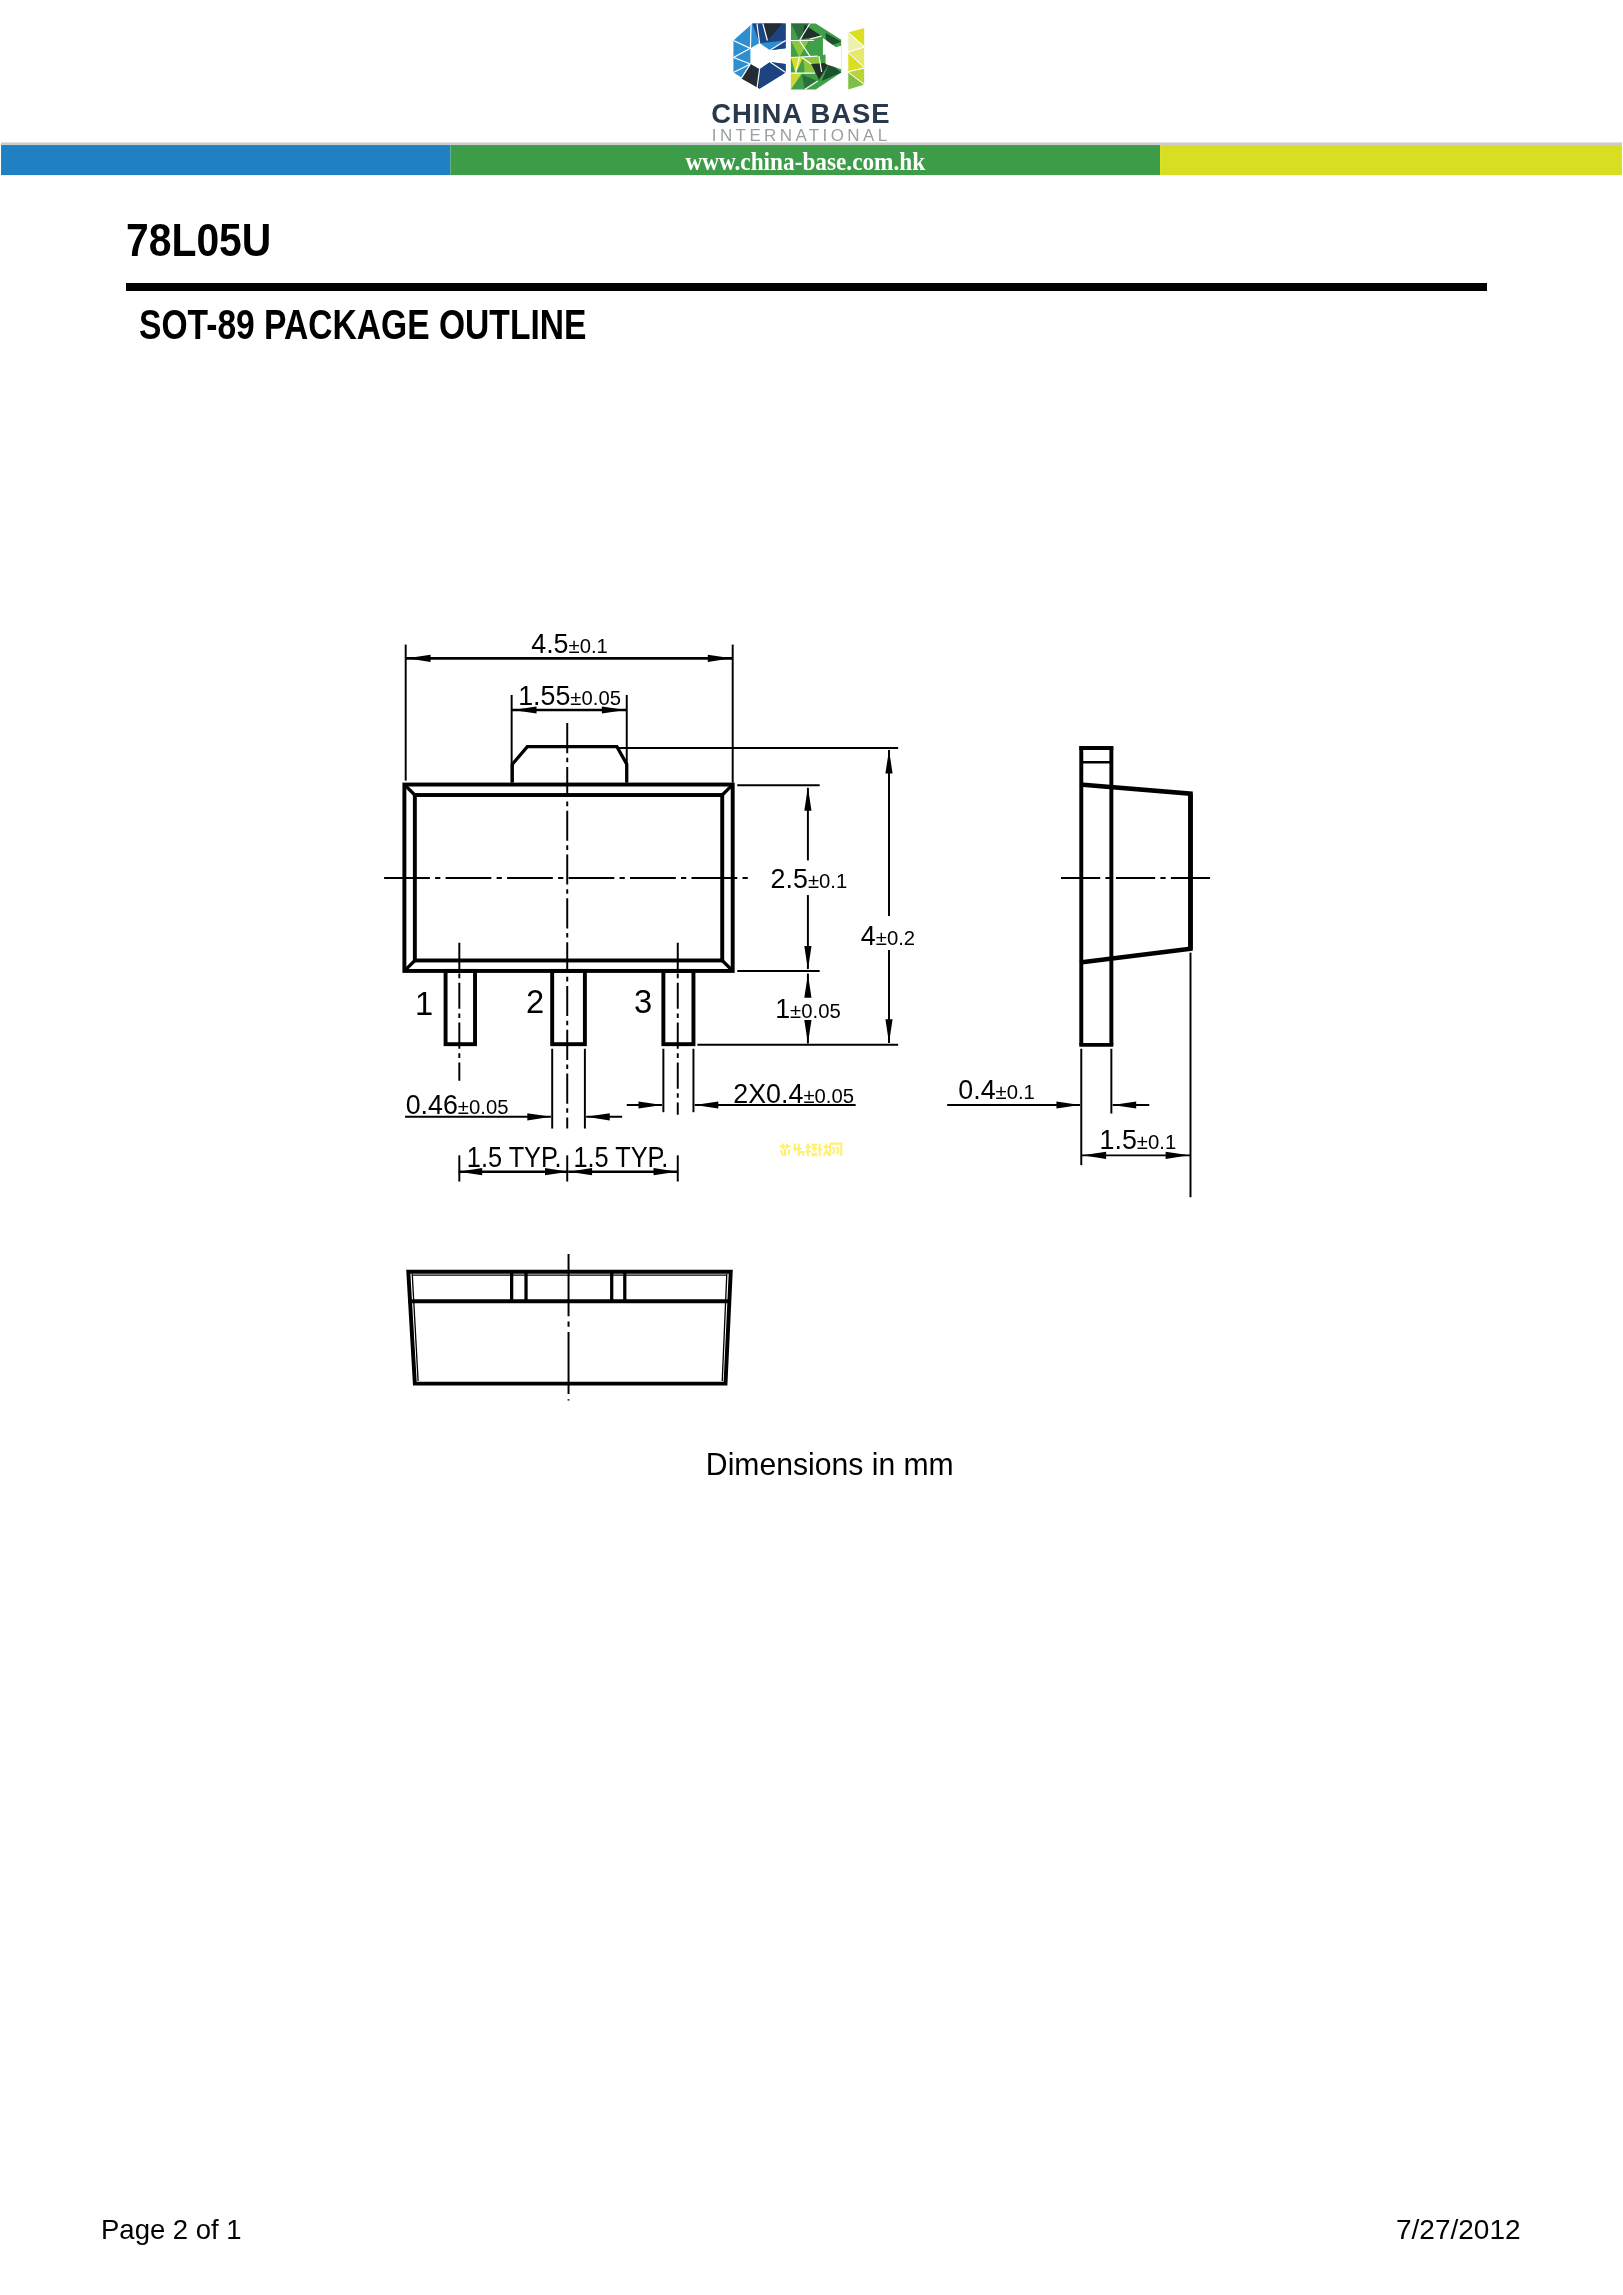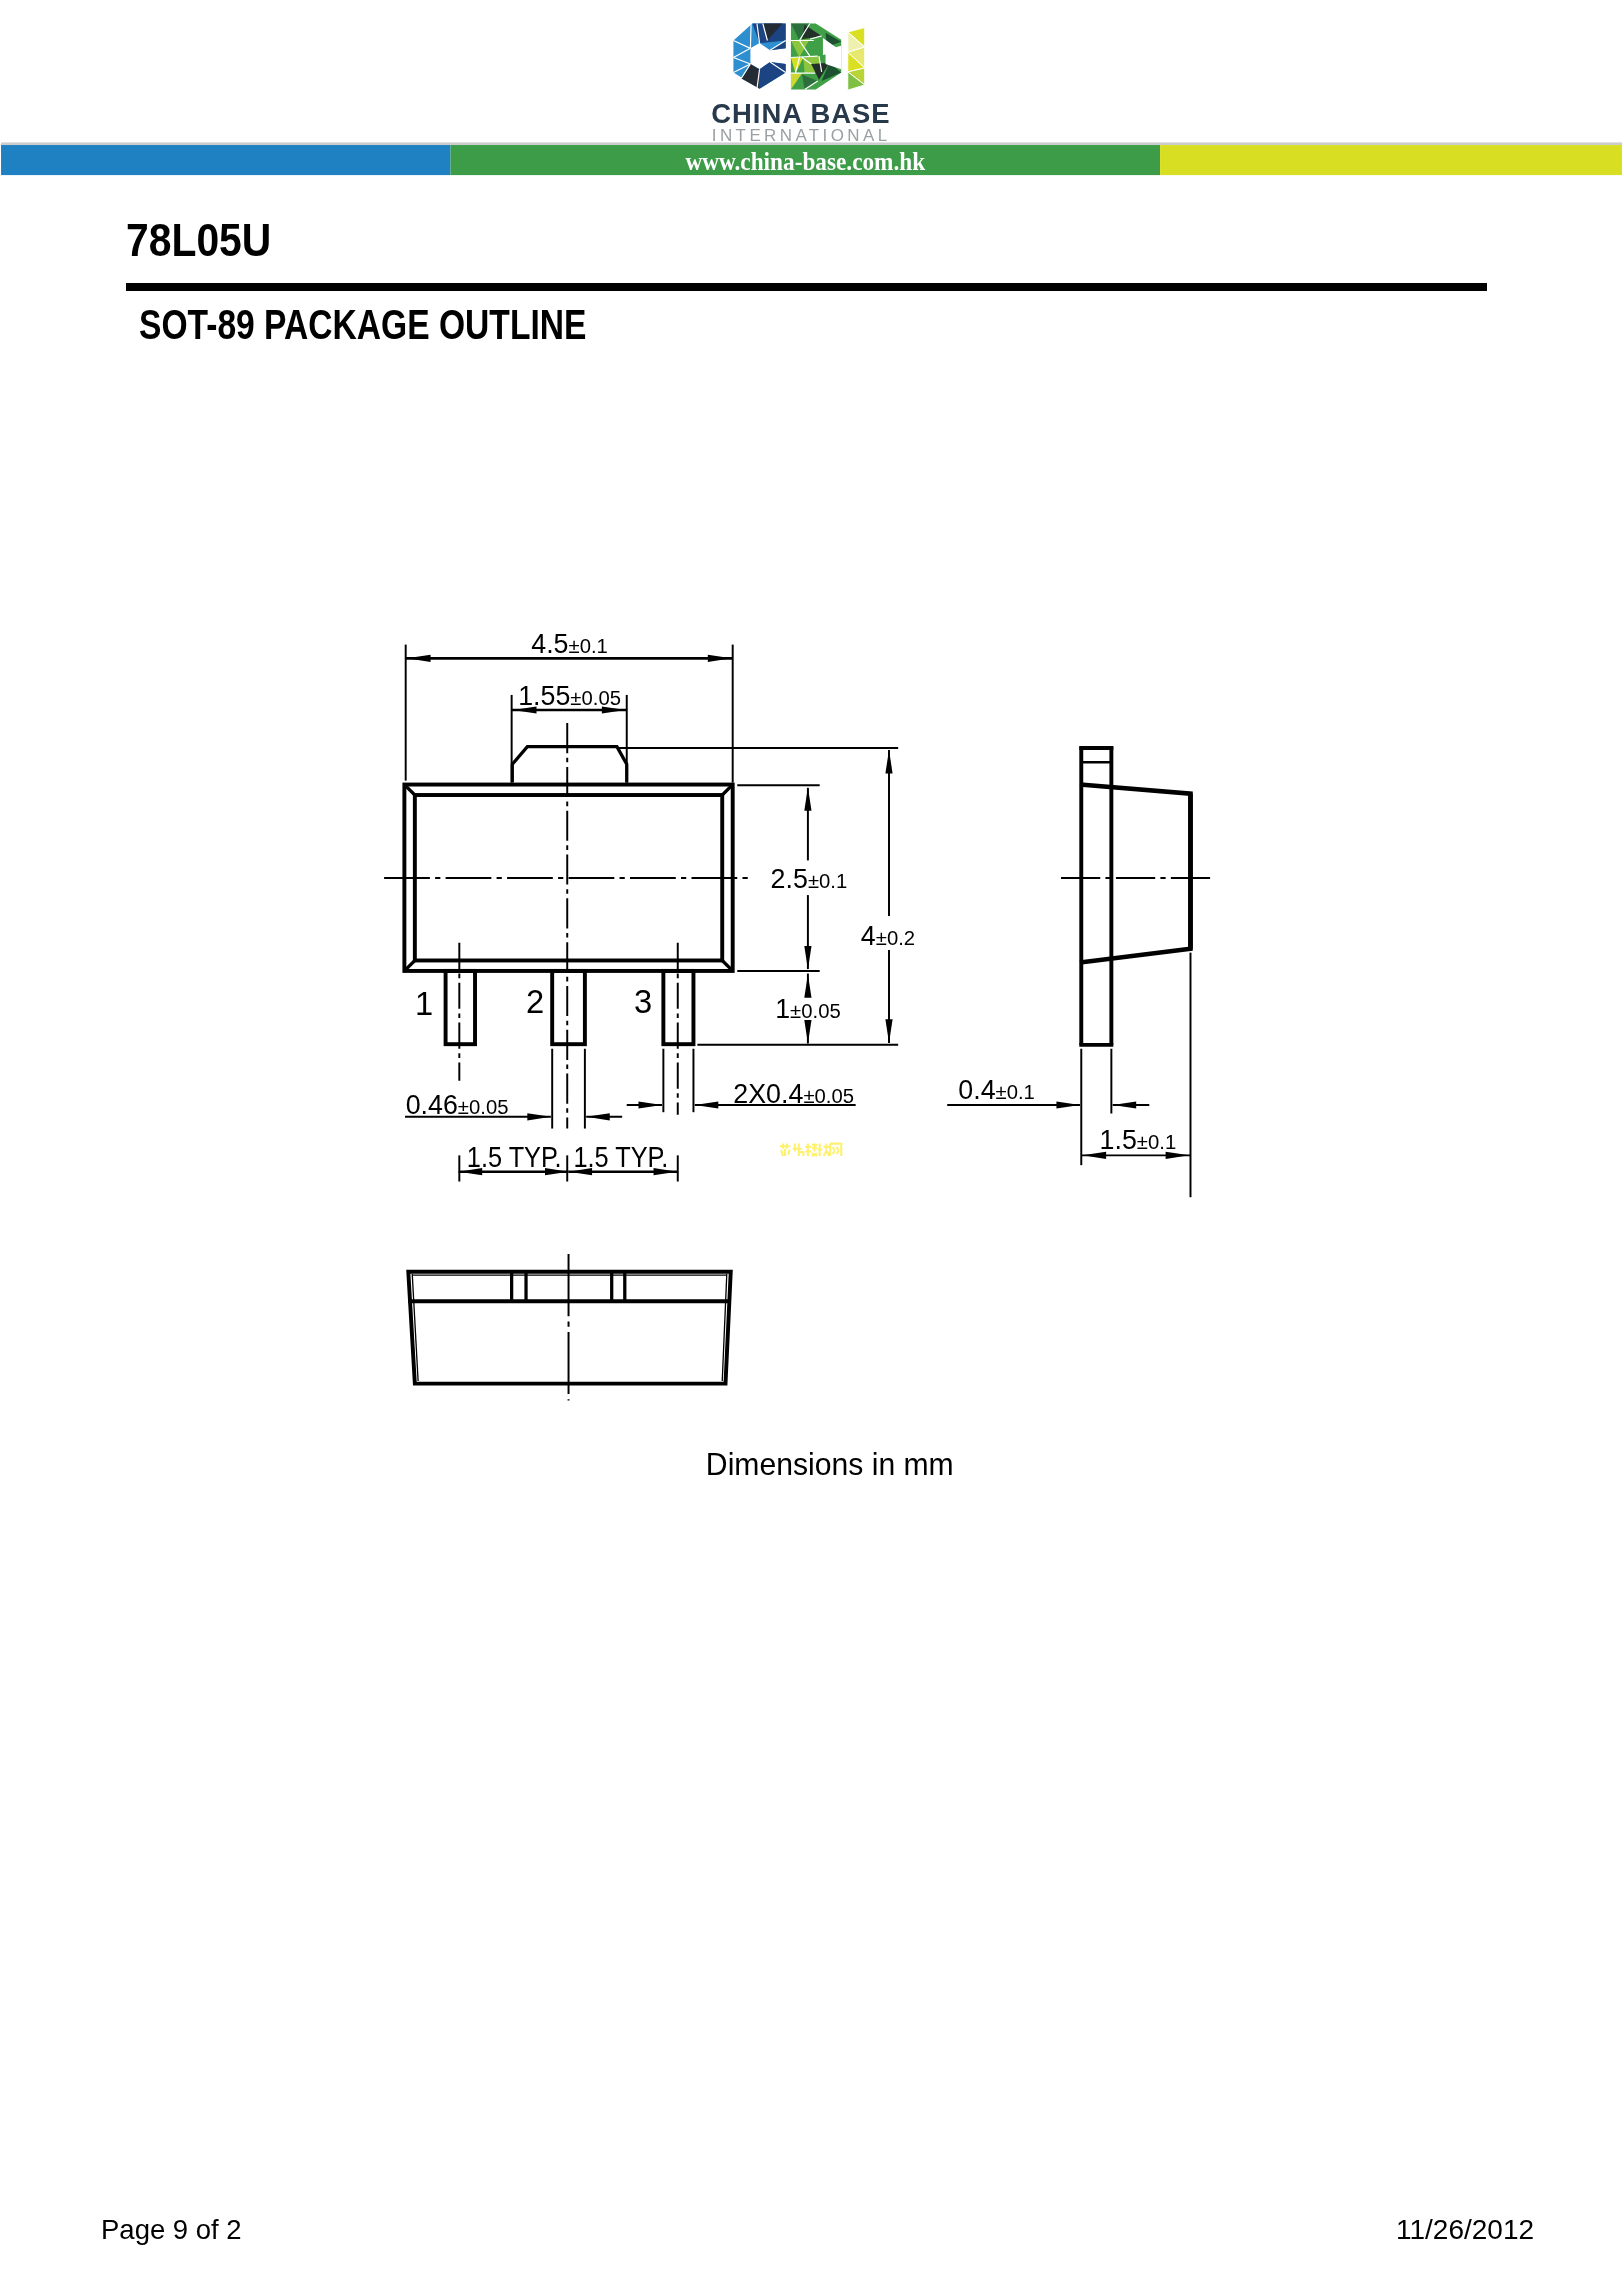--- a/index.html
+++ b/index.html
@@ -232,16 +232,16 @@
 <path d="M 1192 1752 h 16 M 1197 1748 v 8 M 1203 1748 v 8 M 1194 1758 l 3 9 M 1200 1756 v 11 M 1207 1757 l -2 8"></path>
 <path d="M 1215 1748 v 12 M 1212 1756 h 14 M 1221 1748 v 19 M 1221 1761 h 7 v 6"></path>
 <path d="M 1235 1748 v 19 M 1231 1753 h 9 M 1231 1760 h 9 M 1241 1750 h 8 M 1241 1755 h 8 M 1245 1748 v 12 M 1241 1763 l 8 4 M 1249 1763 l -8 4"></path>
 <path d="M 1253 1748 v 19 M 1250 1757 h 7 M 1259 1753 h 9 M 1263 1748 v 9 M 1259 1767 l 5 -9 M 1263 1758 l 5 9"></path>
 <path d="M 1269 1748 h 17 v 19 M 1269 1748 v 19 M 1273 1753 l 3 6 M 1279 1753 l 3 6 M 1276 1759 l -3 5 M 1282 1759 l -3 5"></path>
 </g>
 
 <text x="1079" y="2254" font-size="48" textLength="379" lengthAdjust="spacingAndGlyphs" fill="#000" font-family="Liberation Sans, sans-serif">Dimensions in mm</text>
 </svg>
 
-<div class="abs" style="left:101px;top:2216px;font-size:27.5px;line-height:1">Page 9 of 2</div>
-
-<div class="abs" style="left:1396px;top:2216px;font-size:28px;line-height:1">11/26/2012</div>
+<div class="abs" style="left:101px;top:2216px;font-size:27.5px;line-height:1">Page 2 of 1</div>
+
+<div class="abs" style="left:1396px;top:2216px;font-size:28px;line-height:1">7/27/2012</div>
 
 
 </body></html>

